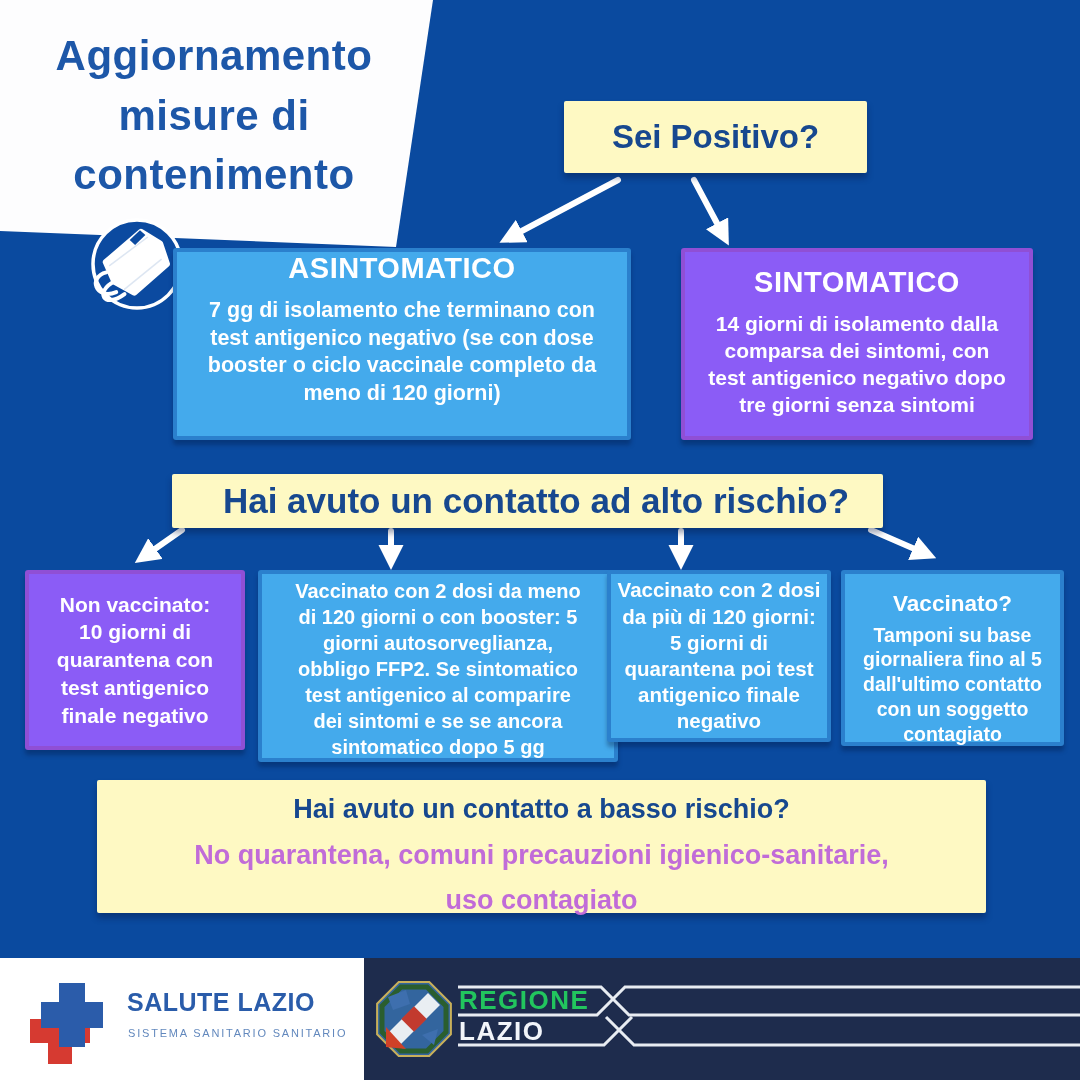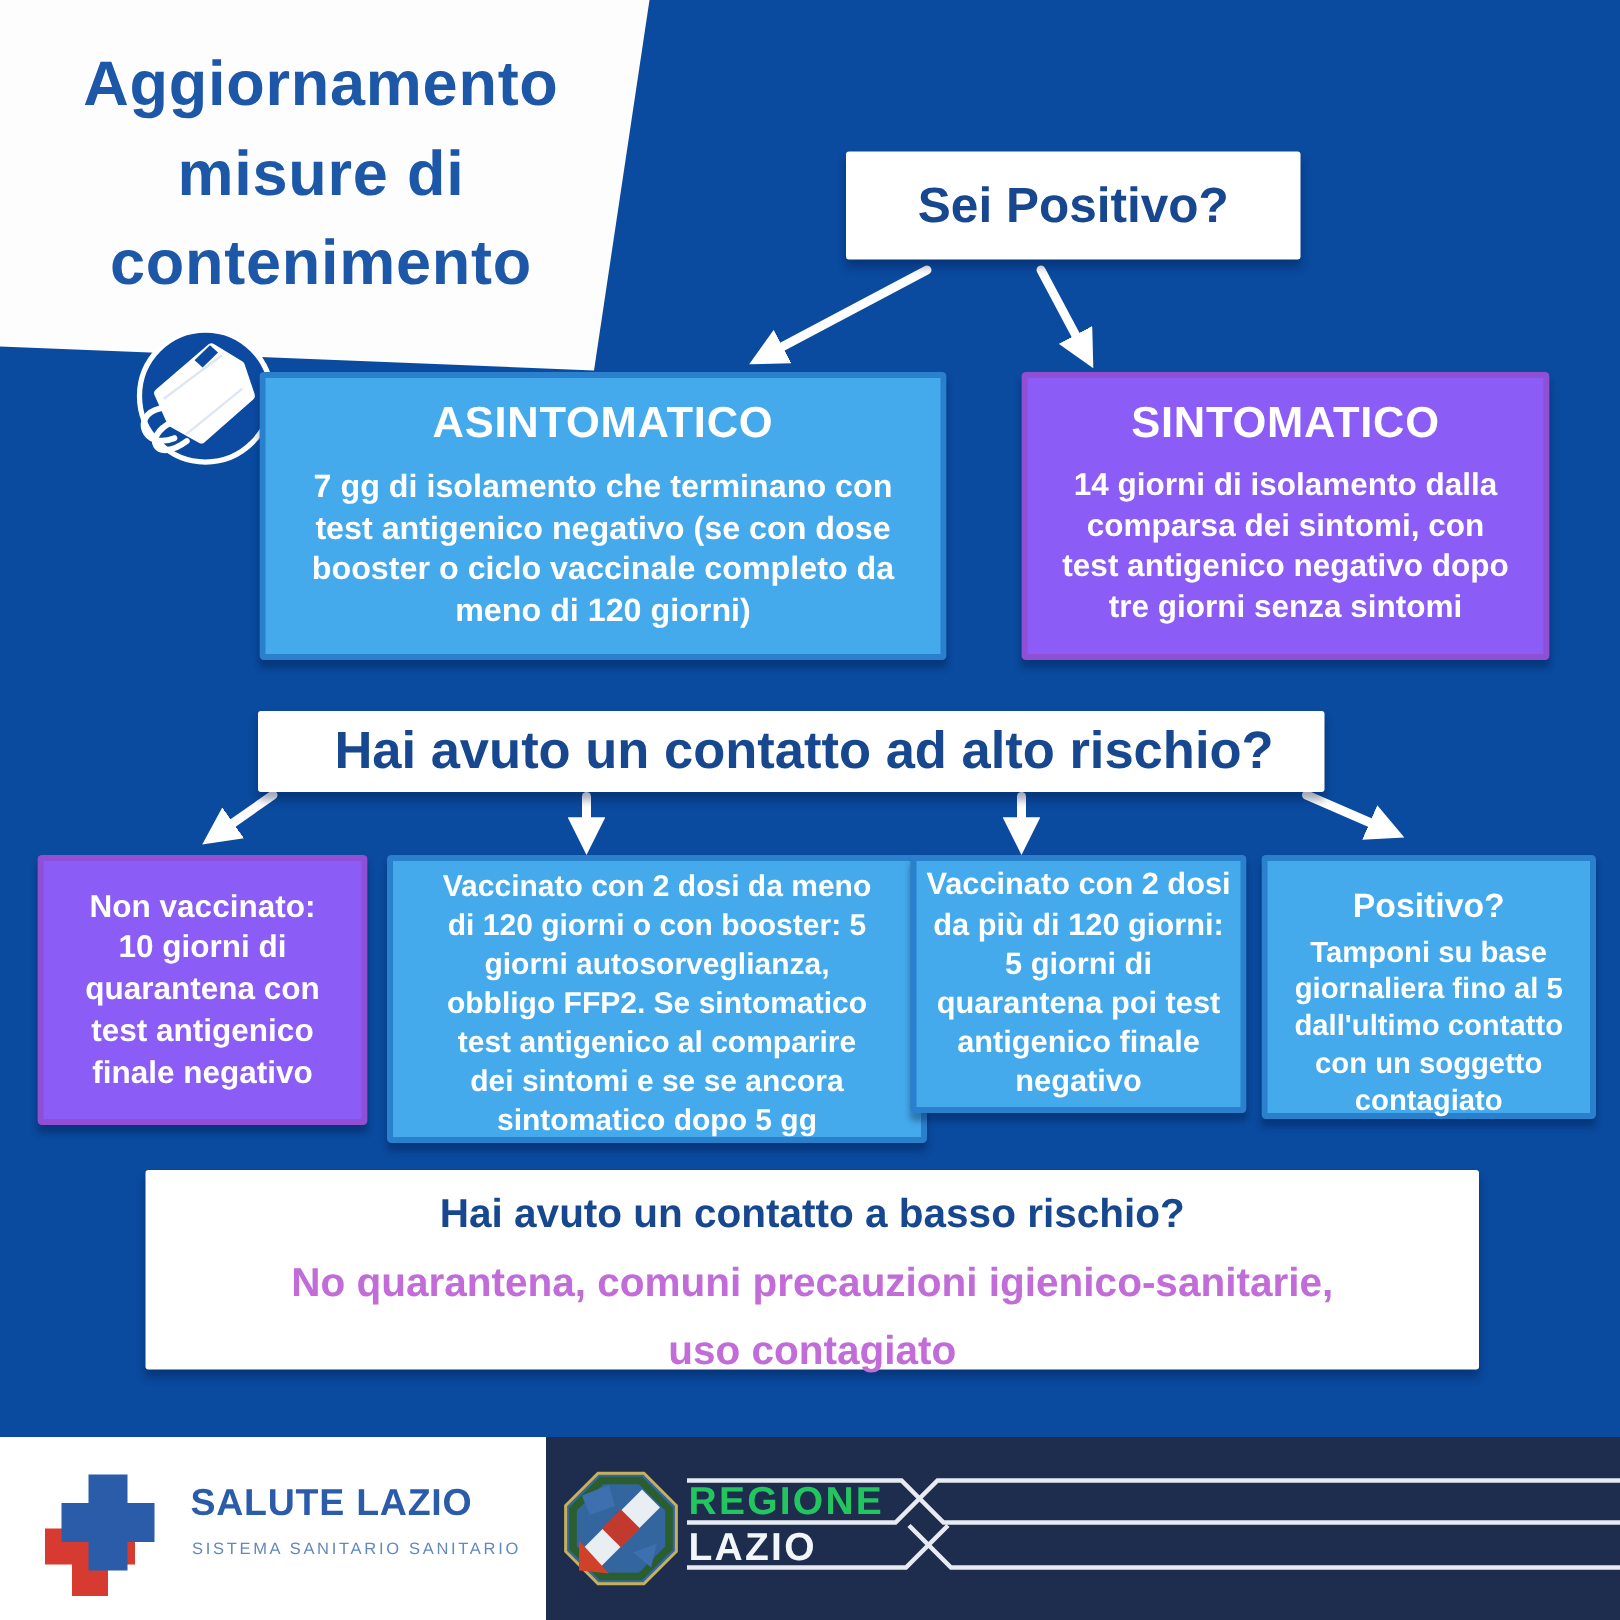--- a/index.html
+++ b/index.html
@@ -10,33 +10,33 @@
   }
   .abs{position:absolute; box-sizing:border-box;}
   .pre{white-space:pre-line;}
   .center{display:flex; align-items:center; justify-content:center; text-align:center;}
 
   .title{
     left:8px; top:26px; width:412px; text-align:center;
     font-size:42px; line-height:1.42; color:#1d57a8; letter-spacing:.5px;
   }
   .whitebox{
-    background:#ffffff; border-radius:2px;
+    background:#fef9c3; border-radius:2px;
     box-shadow:0 5px 6px rgba(4,22,62,.38);
   }
   .q-text{color:#17488f;}
   .q1{left:564px; top:101px; width:303px; height:72px; font-size:33px;}
   .q2{left:172px; top:474px; width:711px; height:54px; font-size:35px;padding-left:17px;}
 
   .bigbox{border-radius:3px; color:#fff; text-align:center;
     box-shadow:0 5px 4px rgba(4,22,62,.35);}
   .bluebox{background:#44aaec; border:4px solid rgba(23,92,180,.55);}
   .purplebox{background:#8b5cf6; border:4px solid rgba(150,70,185,.55);}
 
-  .asym{left:173px; top:248px; width:458px; height:192px; padding-top:14px;}
+  .asym{left:173px; top:248px; width:458px; height:192px; }
   .sym {left:681px; top:248px; width:352px; height:192px; padding-top:14px;}
   .bighead{font-size:29px; letter-spacing:.5px;}
   .asym .bigbody{font-size:21.5px; line-height:1.28; margin-top:12px;}
   .sym  .bigbody{font-size:21px;  line-height:1.28; margin-top:12px;}
 
   .opt{border-radius:3px; color:#fff; text-align:center;
     box-shadow:0 5px 4px rgba(4,22,62,.35);}
   .opt1{left:25px;  top:570px; width:220px; height:180px; font-size:21px; line-height:1.32;}
   .opt2{left:258px; top:570px; width:360px; height:192px; font-size:20px; line-height:1.3; padding-top:6px;}
   .opt3{left:607px; top:570px; width:224px; height:172px; font-size:20.5px; line-height:1.28;}
@@ -134,21 +134,21 @@
 sintomatico dopo 5 gg</div>
 
   <div class="abs opt bluebox center pre opt3">Vaccinato con 2 dosi
 da più di 120 giorni:
 5 giorni di
 quarantena poi test
 antigenico finale
 negativo</div>
 
   <div class="abs opt bluebox opt4">
-    <div class="opthead">Positivo?</div>
+    <div class="opthead">Vaccinato?</div>
     <div class="pre">Tamponi su base
 giornaliera fino al 5
 dall'ultimo contatto
 con un soggetto
 contagiato</div>
   </div>
 
   <div class="abs whitebox q3">
     <div class="q3head">Hai avuto un contatto a basso rischio?</div>
     <div class="q3purple">No quarantena, comuni precauzioni igienico-sanitarie,</div>

